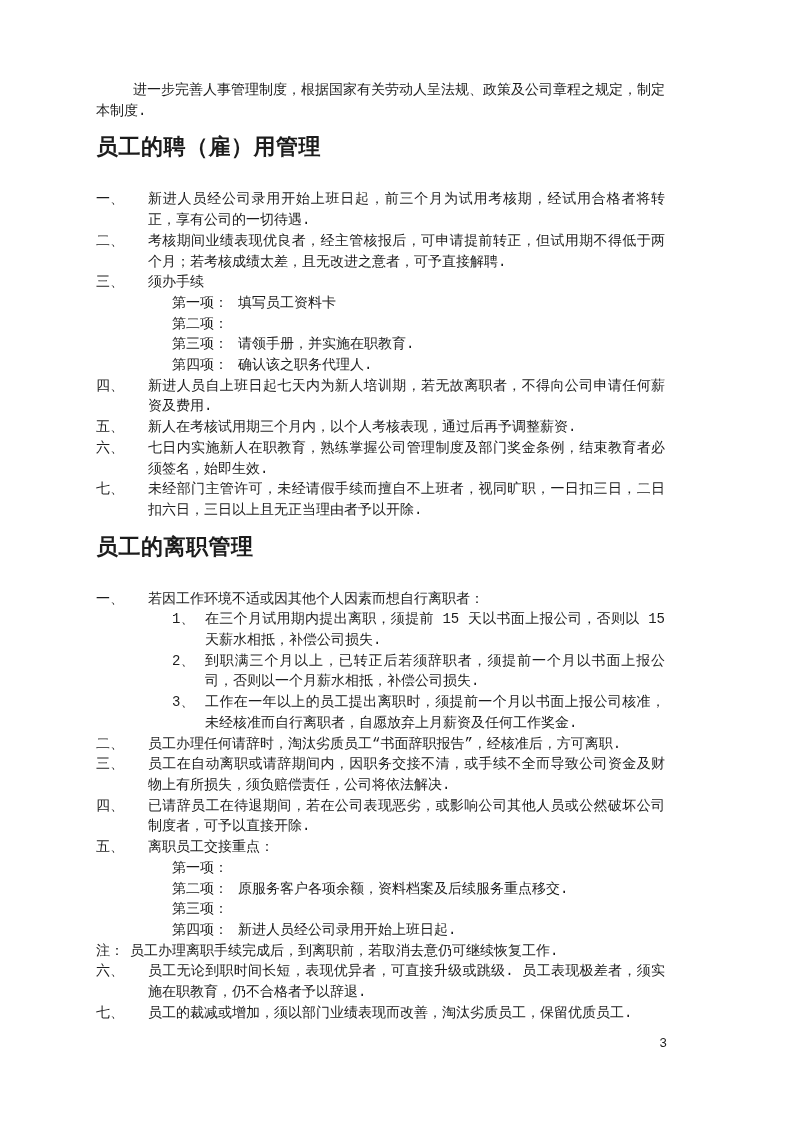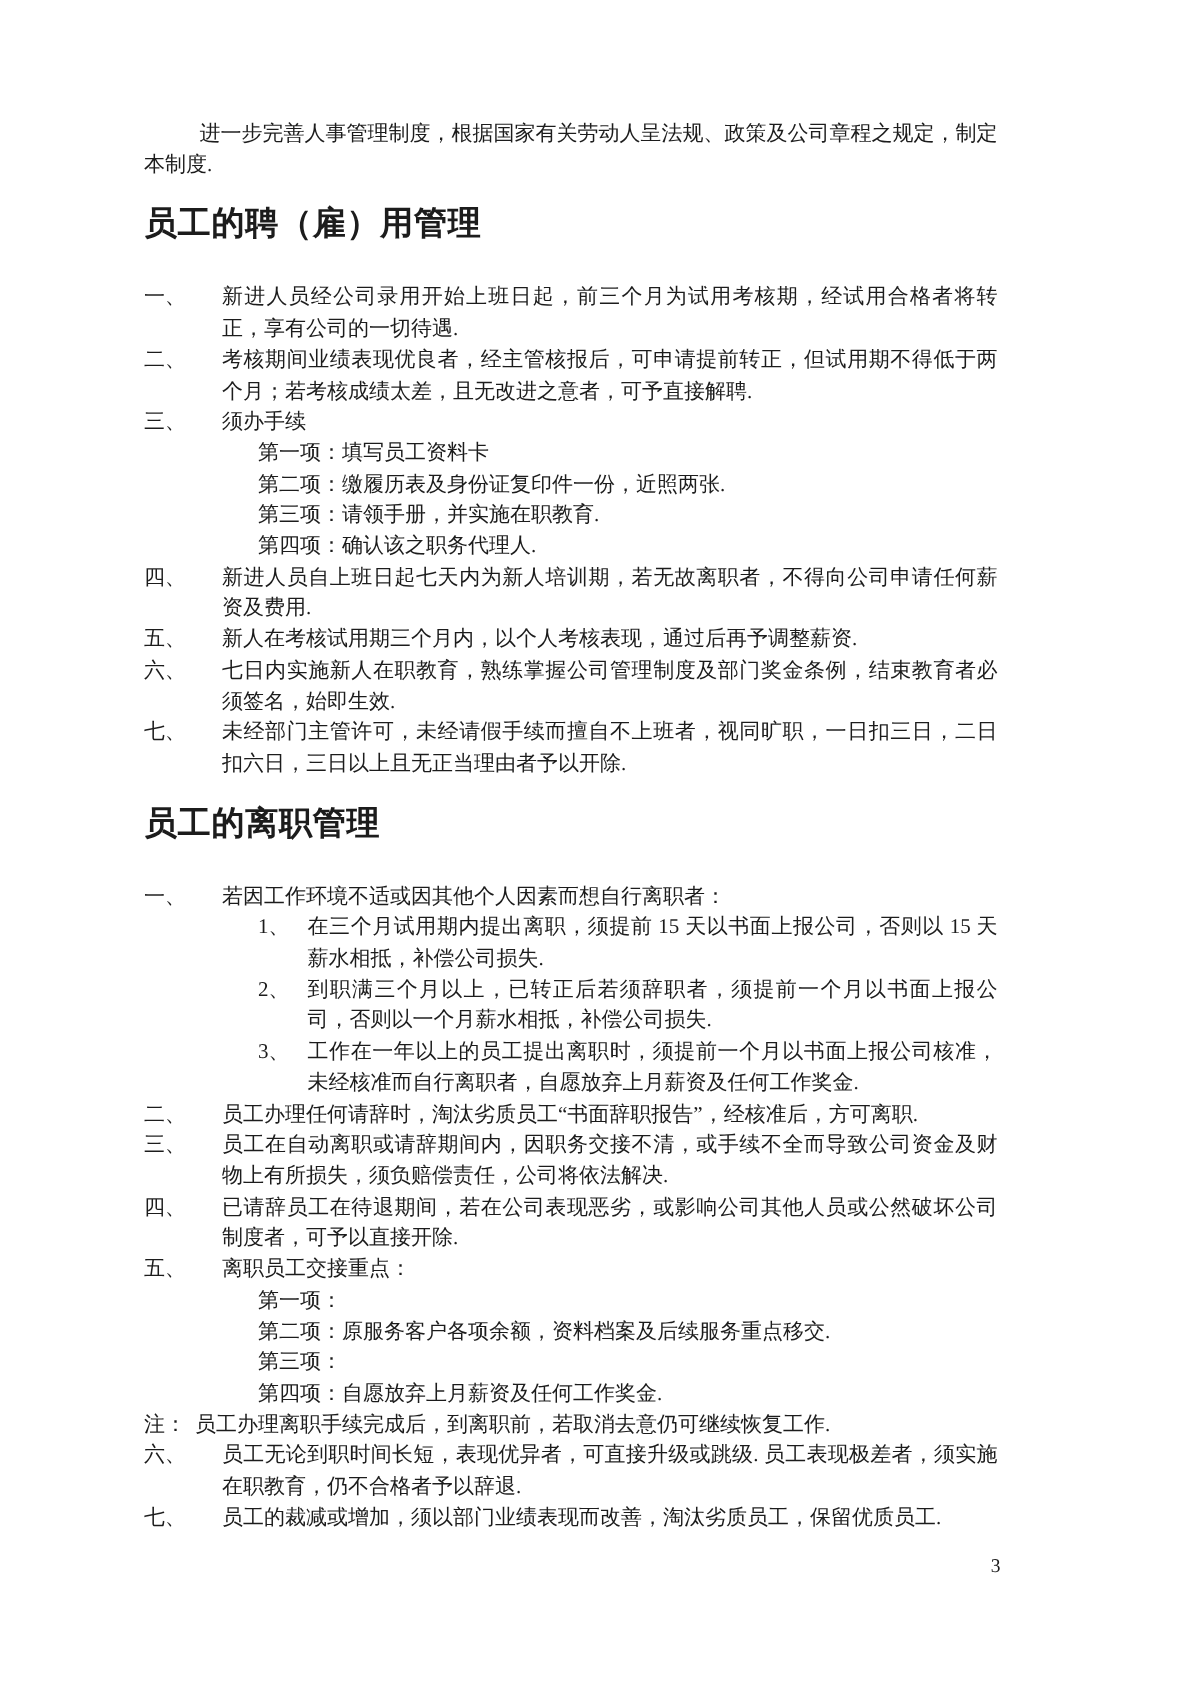--- a/index.html
+++ b/index.html
@@ -7,21 +7,21 @@
     padding: 0;
     background: #ffffff;
   }
   .page {
     position: relative;
     width: 793px;
     height: 1122px;
     background: #ffffff;
     box-sizing: border-box;
     padding: 80px 128px 0 96px;
-    font-family: Liberation Serif, serif;
+    font-family: Liberation Mono, monospace;
     font-size: 14px;
     line-height: 20.7px;
     color: #1c1c1c;
     overflow: hidden;
   }
   .intro {
     margin: 0;
     text-indent: 37px;
     text-align: justify;
   }
@@ -29,21 +29,21 @@
     font-size: 22px;
     font-weight: 700;
     line-height: 24px;
     margin: 16px 0 28px 0;
     letter-spacing: 0.5px;
   }
   .row { display: flex; }
   .row .txt { flex: 1; text-align: justify; }
   .item .num { flex: none; width: 52px; }
   .sub { padding-left: 76px; }
-  .sub .num { flex: none; }
+  .sub .num { flex: none; margin-right: 10px; }
   .subnum { padding-left: 76px; }
   .subnum .num { flex: none; width: 33px; }
   .note .num { flex: none; width: 34px; }
   .page-number {
     position: absolute;
     top: 1034px;
     right: 126px;
     font-size: 13px;
     color: #1c1c1c;
   }
@@ -66,21 +66,20 @@
       <div class="row item">
         <span class="num">三、</span>
         <span class="txt">须办手续</span>
       </div>
       <div class="row sub">
         <span class="num">第一项：</span>
         <span class="txt">填写员工资料卡</span>
       </div>
       <div class="row sub">
         <span class="num">第二项：</span>
-        <span class="txt">缴履历表及身份证复印件一份，近照两张.</span>
       </div>
       <div class="row sub">
         <span class="num">第三项：</span>
         <span class="txt">请领手册，并实施在职教育.</span>
       </div>
       <div class="row sub">
         <span class="num">第四项：</span>
         <span class="txt">确认该之职务代理人.</span>
       </div>
       <div class="row item">
@@ -137,21 +136,21 @@
       </div>
       <div class="row sub">
         <span class="num">第二项：</span>
         <span class="txt">原服务客户各项余额，资料档案及后续服务重点移交.</span>
       </div>
       <div class="row sub">
         <span class="num">第三项：</span>
       </div>
       <div class="row sub">
         <span class="num">第四项：</span>
-        <span class="txt">自愿放弃上月薪资及任何工作奖金.</span>
+        <span class="txt">新进人员经公司录用开始上班日起.</span>
       </div>
       <div class="row note">
         <span class="num">注：</span>
         <span class="txt">员工办理离职手续完成后，到离职前，若取消去意仍可继续恢复工作.</span>
       </div>
       <div class="row item">
         <span class="num">六、</span>
         <span class="txt">员工无论到职时间长短，表现优异者，可直接升级或跳级. 员工表现极差者，须实施在职教育，仍不合格者予以辞退.</span>
       </div>
       <div class="row item">

